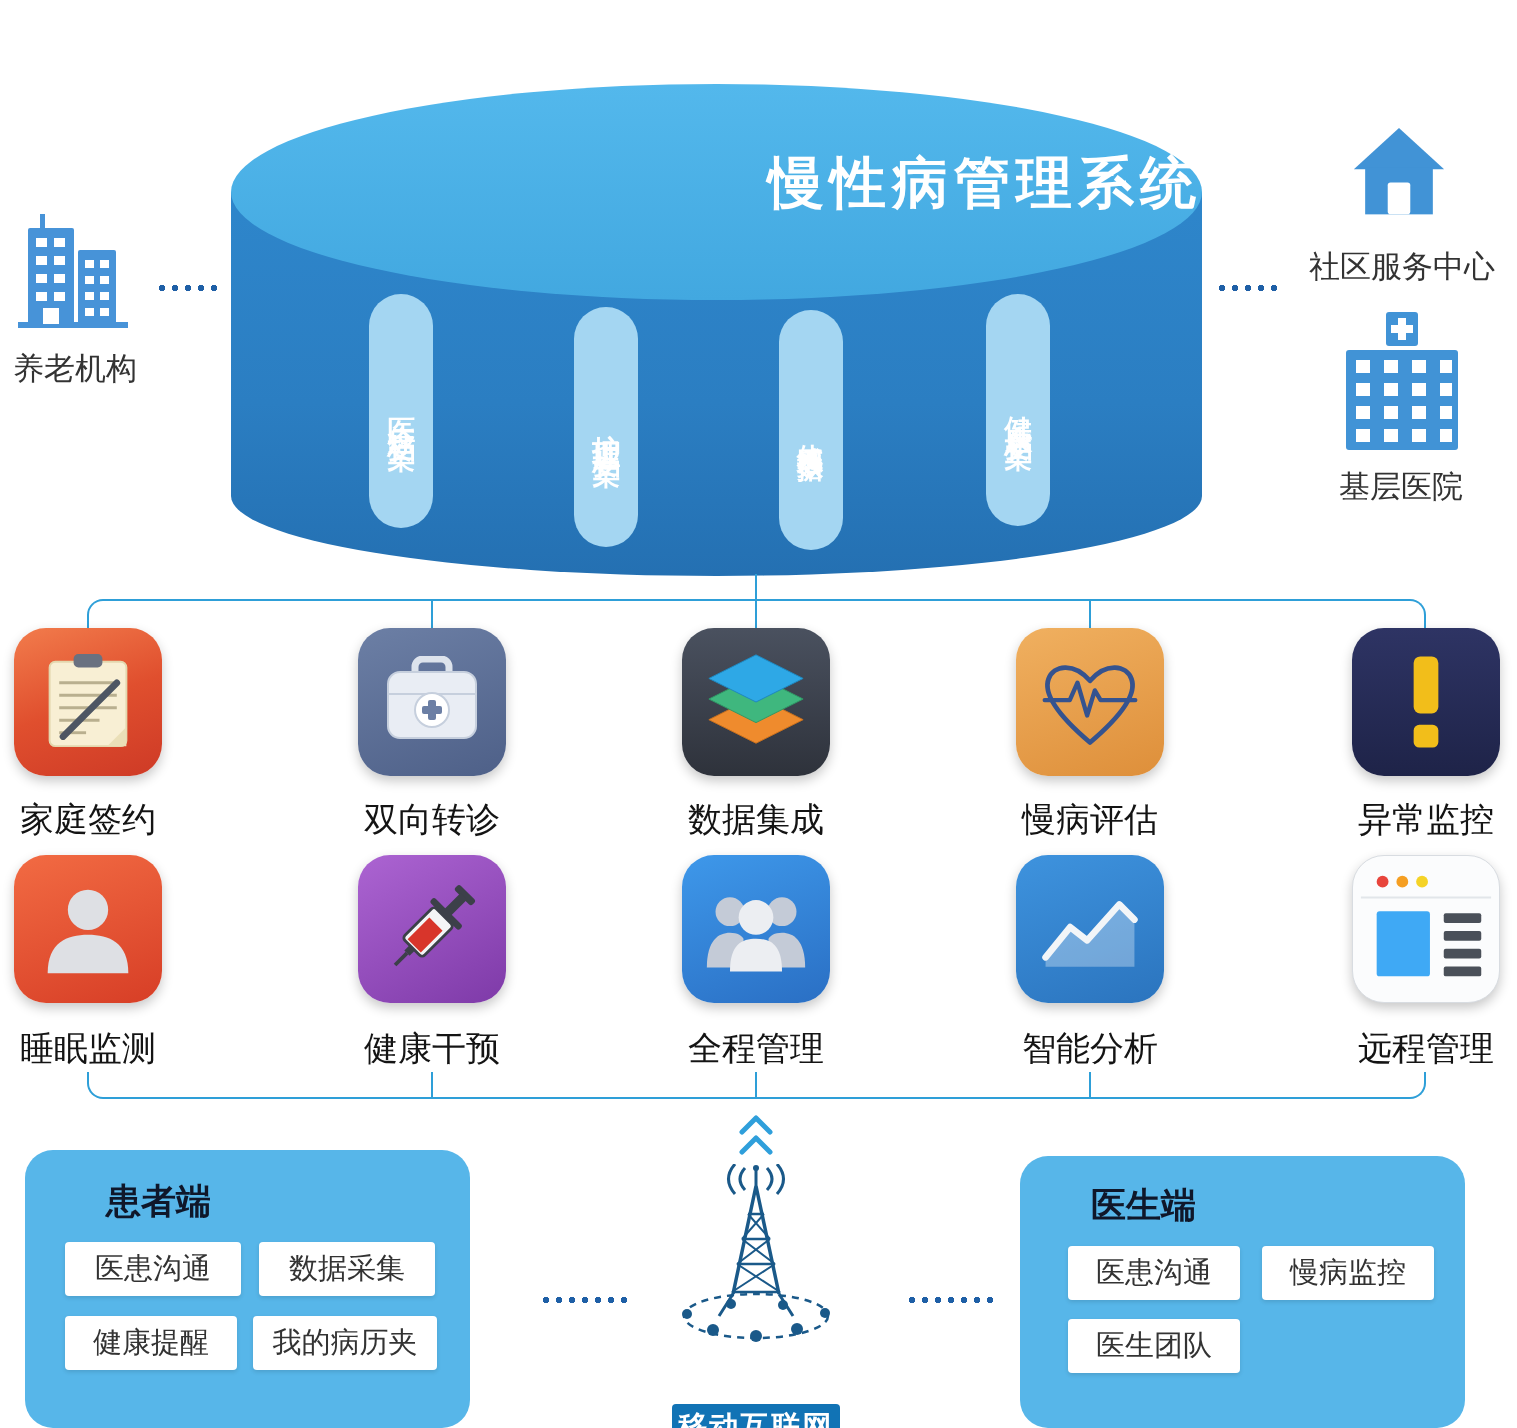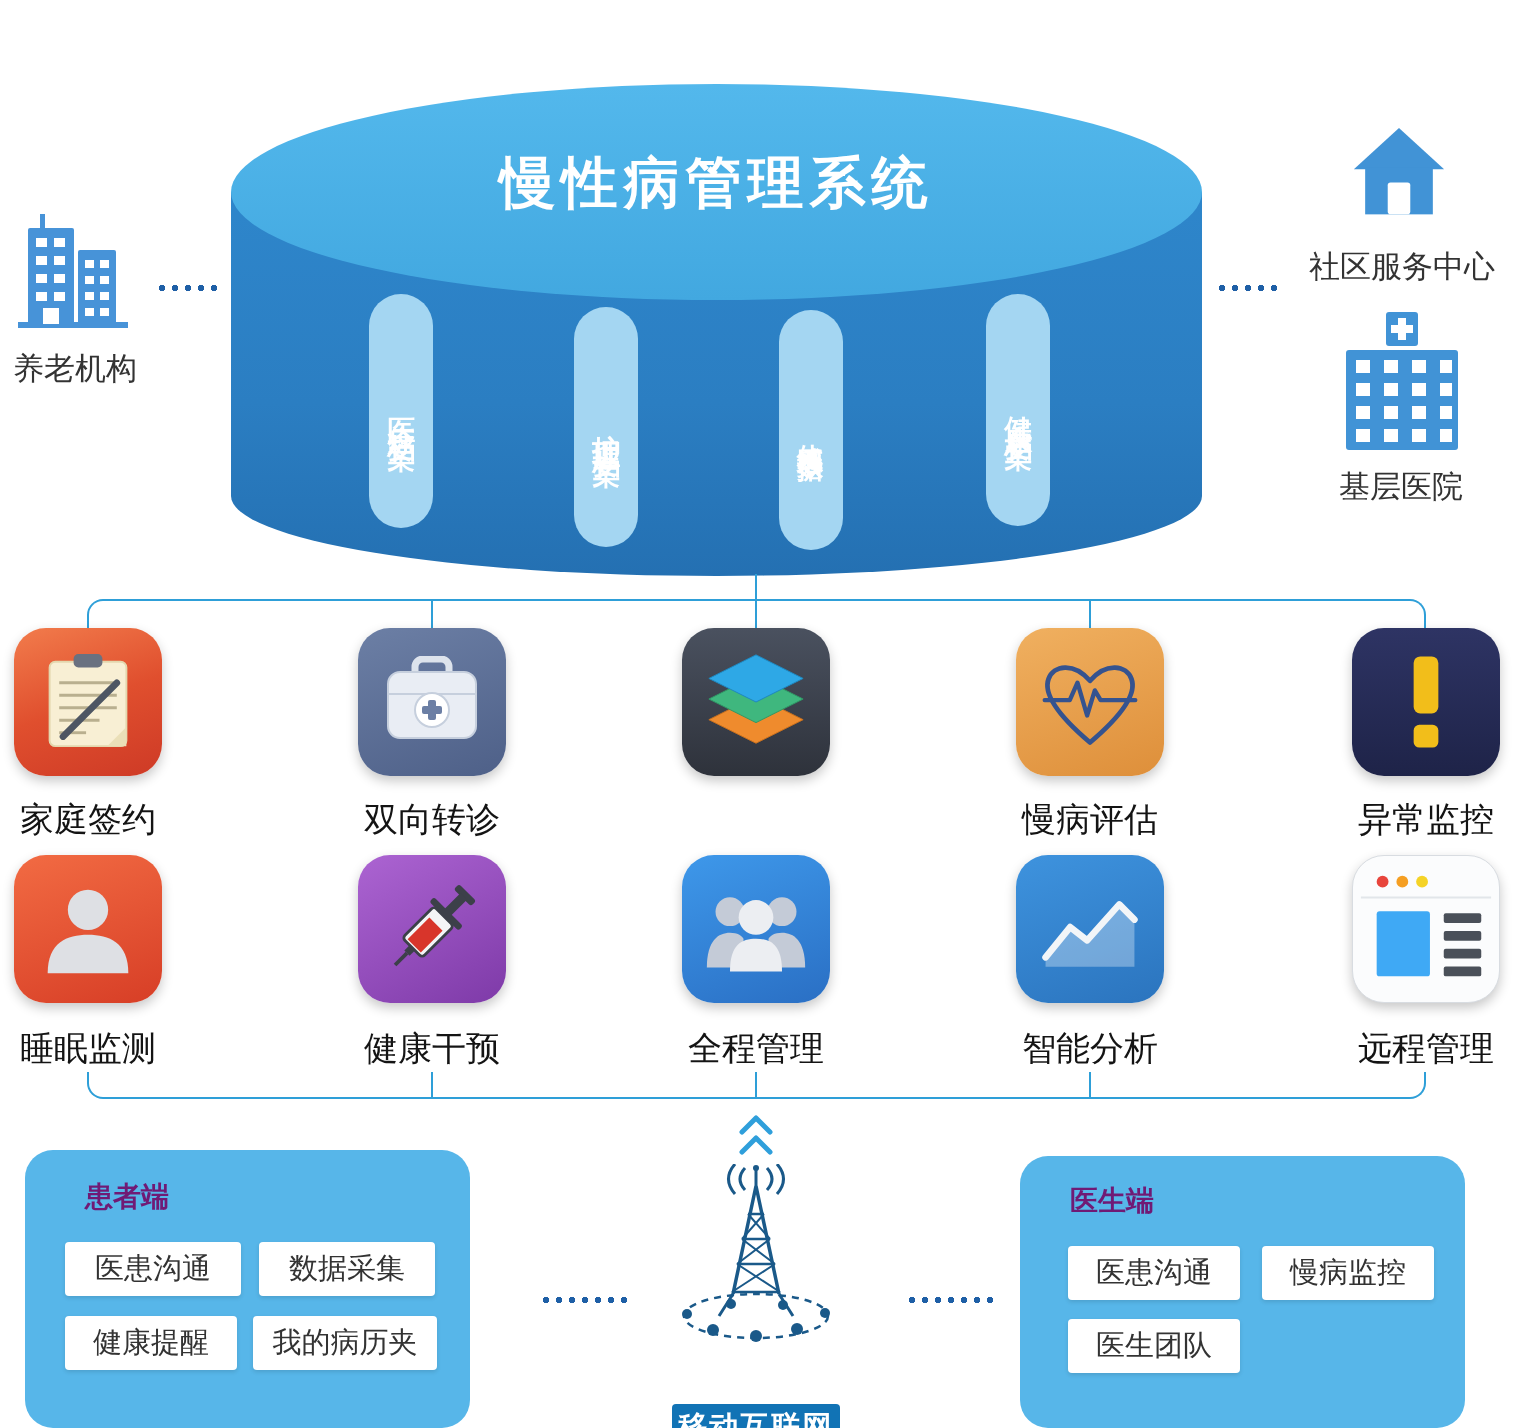--- a/index.html
+++ b/index.html
@@ -5,21 +5,21 @@
   html,body{margin:0;padding:0;background:#fff;}
   .stage{position:relative;width:1517px;height:1428px;background:#fff;overflow:hidden;
          font-family:"Liberation Sans","DejaVu Sans",sans-serif;}
 
   
   .cyl-body{position:absolute;left:231px;top:192px;width:971px;height:384px;
     background:linear-gradient(180deg,#2E86CB 0%,#2B7EC2 55%,#2470B2 100%);
     border-radius:0 0 50% 50% / 0 0 80px 80px;}
   .cyl-top{position:absolute;left:231px;top:84px;width:971px;height:216px;
     background:linear-gradient(180deg,#53B8EC 0%,#42A8E0 100%);border-radius:50%;}
-  .cyl-title{position:absolute;left:231px;top:146px;width:971px;text-align:center;
+  .cyl-title{position:absolute;left:231px;top:146px;width:971px;text-align:right;
     font-size:56px;font-weight:bold;color:#fff;letter-spacing:6px;}
   .pill{position:absolute;background:#A4D6F2;border-radius:34px;display:flex;
     align-items:center;justify-content:center;}
   .pill span{writing-mode:vertical-rl;text-orientation:upright;color:#fff;
     font-size:28px;font-weight:bold;letter-spacing:8px;}
   .pill span.sm{font-size:26px;letter-spacing:3px;}
   .p1{left:369px;top:294px;width:64px;height:234px;}
   .p2{left:574px;top:307px;width:64px;height:240px;}
   .p3{left:779px;top:310px;width:64px;height:240px;}
   .p4{left:986px;top:294px;width:64px;height:232px;}
@@ -67,21 +67,21 @@
   .t-chart{background:linear-gradient(160deg,#3E93DE,#2B74BE);}
   .t-browser{background:#FBFCFD;border:1px solid #D8DCE1;box-sizing:border-box;}
   .mod-label{position:absolute;width:240px;text-align:center;font-size:34px;color:#141414;}
   .lbl-row1{top:797px}.lbl-row2{top:1026px}
   .lc1{left:-32px}.lc2{left:312px}.lc3{left:636px}.lc4{left:970px}.lc5{left:1306px}
 
   
   .panel{position:absolute;background:#57B6E9;border-radius:28px;}
   .panel-patient{left:25px;top:1150px;width:445px;height:278px;}
   .panel-doctor{left:1020px;top:1156px;width:445px;height:272px;}
-  .panel-title{position:absolute;font-size:28px;font-weight:bold;color:#701a75;}
+  .panel-title{position:absolute;font-size:35px;font-weight:bold;color:#0f172a;margin-left:21px;}
   .pbtn{position:absolute;background:#fff;border-radius:4px;display:flex;align-items:center;
     justify-content:center;font-size:29px;color:#333;box-shadow:0 2px 4px rgba(0,0,0,.12);}
 
   
   .chevrons{position:absolute;left:734px;top:1112px;}
   .tower{position:absolute;left:673px;top:1164px;}
   .net-label{position:absolute;left:672px;top:1356px;width:168px;height:46px;background:#1173B5;
     color:#fff;font-size:29px;font-weight:bold;display:flex;align-items:center;justify-content:center;
     border-radius:4px;letter-spacing:2px;margin-top:48px;}
 </style>
@@ -224,20 +224,21 @@
   </div>
   <div class="tile row1 c5 t-warn">
     <svg width="38" height="98" viewBox="0 0 40 100">
       <rect x="7" y="2" width="26" height="60" rx="7" fill="#F2BE1A"></rect>
       <rect x="7" y="74" width="26" height="24" rx="6" fill="#F2BE1A"></rect>
     </svg>
   </div>
 
   <div class="mod-label lbl-row1 lc1">家庭签约</div>
   <div class="mod-label lbl-row1 lc2">双向转诊</div>
+  <div class="mod-label lbl-row1 lc3">数据集成</div>
   <div class="mod-label lbl-row1 lc4">慢病评估</div>
   <div class="mod-label lbl-row1 lc5">异常监控</div>
 
   <div class="tile row2 c1 t-sleep">
     <svg width="96" height="96" viewBox="0 0 100 100">
       <circle cx="50" cy="30" r="21" fill="#DEE0E4"></circle>
       <path d="M8,96 C8,64 28,56 50,56 C72,56 92,64 92,96 Z" fill="#DEE0E4"></path>
     </svg>
   </div>
   <div class="tile row2 c2 t-syr">

